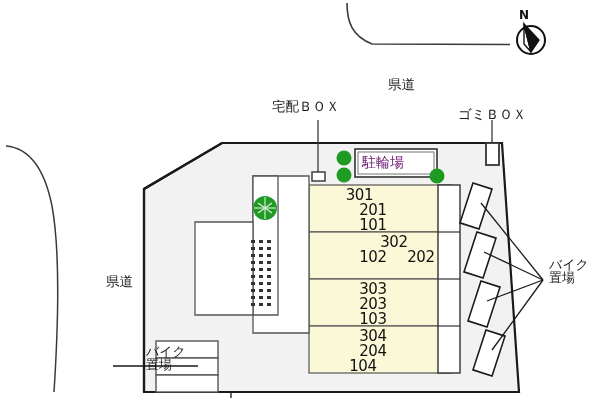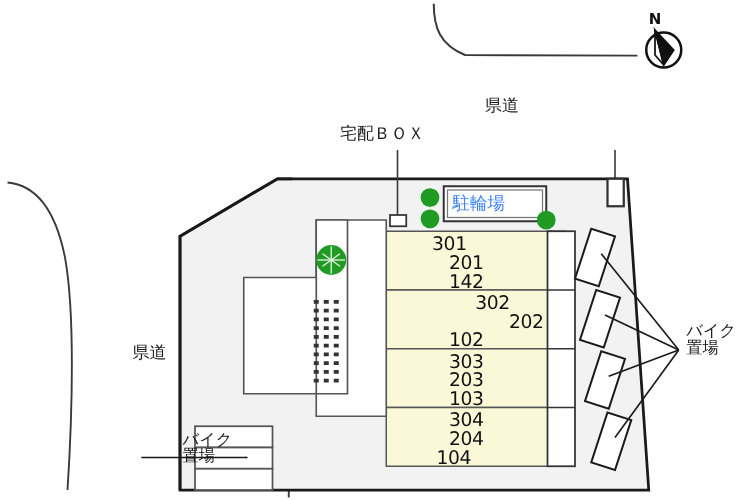--- a/index.html
+++ b/index.html
@@ -27,21 +27,21 @@
     font-size:15px;
     color:#111;
     text-align:center;
     white-space:nowrap;
     font-family:"DejaVu Sans",sans-serif;
     letter-spacing:-0.3px;
   }
   .boxlabel{
     position:absolute;
     font-size:14px;
-    color:#3b82f6;
+    color:#701a75;
     white-space:nowrap;
   }
   .compass-n{
     position:absolute;
     font-size:12px;
     font-weight:bold;
     color:#111;
     font-family:"DejaVu Sans",sans-serif;
   }
 </style>
@@ -166,40 +166,41 @@
   </svg>
 
   <div class="compass-n" style="left:519px; top:8px;">N</div>
 
   <div class="lbl lbl-big" style="left:388px; top:78px;">県道</div>
 
   <div class="lbl lbl-big" style="left:106px; top:275px;">県道</div>
 
   <div class="lbl lbl-big" style="left:272px; top:100px;">宅配ＢＯＸ</div>
 
+  <div class="lbl lbl-big" style="left:458px; top:108px;">ゴミＢＯＸ</div>
 
   <div class="boxlabel" style="left:362px; top:154px;">駐輪場</div>
 
   <div class="lbl lbl-2line" style="left:549px; top:258px;">
     <div>バイク</div>
     <div>置場</div>
   </div>
 
   <div class="lbl lbl-2line" style="left:146px; top:345px;">
     <div>バイク</div>
     <div>置場</div>
   </div>
 
   <div class="unit" style="left:309px; top:186px; width:101px;">301</div>
   <div class="unit" style="left:309px; top:201px; width:128px;">201</div>
-  <div class="unit" style="left:309px; top:216px; width:128px;">142</div>
+  <div class="unit" style="left:309px; top:216px; width:128px;">101</div>
 
   <div class="unit" style="left:309px; top:233px; width:104px;margin-left:33px;">302</div>
   <div class="unit" style="left:309px; top:248px; width:128px;margin-left:48px;">202</div>
-  <div class="unit" style="left:309px; top:263px; width:128px;">102</div>
+  <div class="unit" style="left:309px; top:248px; width:128px;">102</div>
 
   <div class="unit" style="left:309px; top:280px; width:128px;">303</div>
   <div class="unit" style="left:309px; top:295px; width:128px;">203</div>
   <div class="unit" style="left:309px; top:310px; width:128px;">103</div>
 
   <div class="unit" style="left:309px; top:327px; width:128px;">304</div>
   <div class="unit" style="left:309px; top:342px; width:128px;">204</div>
   <div class="unit" style="left:309px; top:357px; width:108px;">104</div>
 
 </div>

